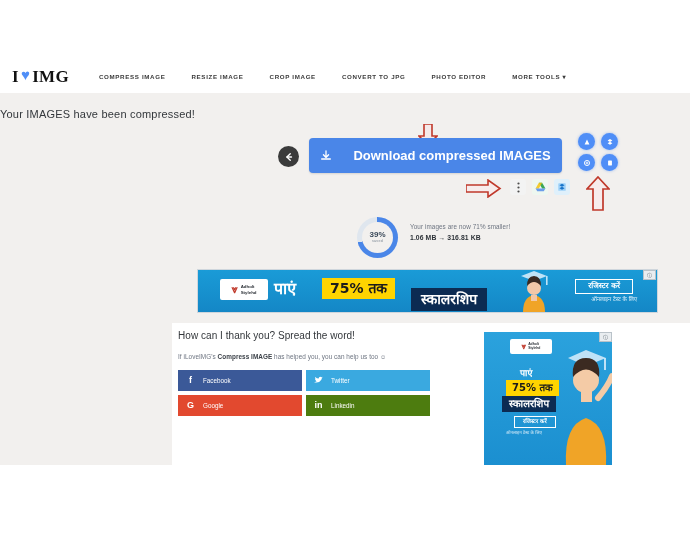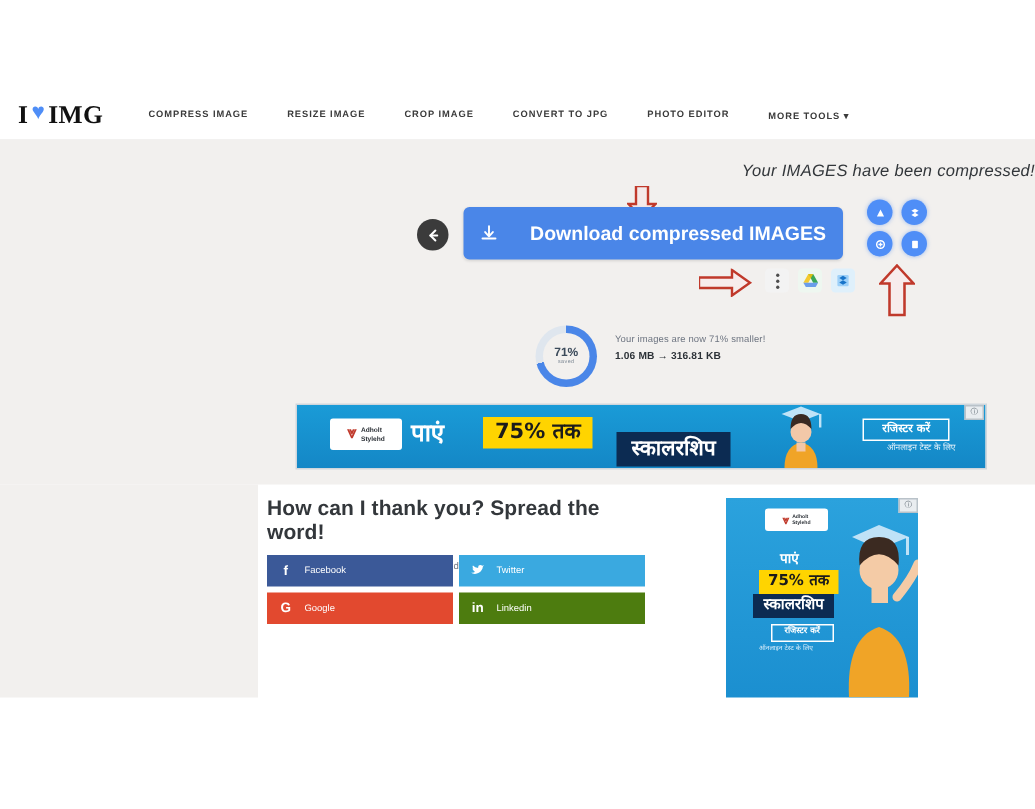--- a/index.html
+++ b/index.html
@@ -33,22 +33,22 @@
   
   .grey-band{
     position:absolute;left:0;top:93px;width:690px;height:230px;background:#f2f0ee;
   }
   .grey-left{
     position:absolute;left:0;top:323px;width:172px;height:142px;background:#f2f0ee;
   }
 
   
   .headline{
-    position:absolute;left:0;top:108px;width:690px;text-align:right;
-    font-size:11px;color:#33373b;letter-spacing:.2px;font-style:italic;
+    position:absolute;left:0;top:108px;width:690px;text-align:left;
+    font-size:11px;color:#33373b;letter-spacing:.2px;
   }
 
   
   .dl-row{position:absolute;left:278px;top:138px;width:340px;height:36px;}
   .back-btn{
     position:absolute;left:0px;top:8px;width:21px;height:21px;border-radius:50%;
     background:#3b3b3b;display:flex;align-items:center;justify-content:center;
     color:#fff;font-size:11px;line-height:1;
   }
   .dl-btn{
@@ -140,21 +140,21 @@
     position:absolute;right:24px;top:9px;border:1px solid #fff;color:#fff;font-size:7.5px;
     padding:1px 12px;font-family:"DejaVu Sans",sans-serif;font-weight:bold;line-height:1.4;
   }
   .banner .sub-reg{
     position:absolute;right:20px;top:26px;color:#e7f3fb;font-size:5.6px;
     font-family:"DejaVu Sans",sans-serif;line-height:1.3;
   }
 
   
   .thanks{position:absolute;left:178px;top:330px;width:256px;}
-  .thanks .t1{font-size:14px;color:#33373b;letter-spacing:.05px;font-weight:bold;}
+  .thanks .t1{font-size:10px;color:#33373b;letter-spacing:.05px;}
   .thanks .t2{font-size:6.4px;color:#6d7480;margin-top:12px;letter-spacing:.05px;}
   .thanks .t2 b{color:#3b4148;}
   .social{position:absolute;left:178px;top:370px;width:252px;}
   .srow{display:flex;gap:4px;margin-bottom:4px;}
   .sbtn{
     width:124px;height:21px;display:flex;align-items:center;gap:8px;padding-left:8px;
     box-sizing:border-box;color:#fff;font-size:6.3px;cursor:pointer;
   }
   .sbtn .sico{font-size:9px;font-weight:bold;line-height:1;width:9px;text-align:center;}
   .sbtn.fb{background:#3b5998;}
@@ -291,21 +291,21 @@
     </div>
   </div>
 
   <svg class="arrow-up" viewBox="0 0 24 36">
     <polygon points="12,1 23,13 17,13 17,34 7,34 7,13 1,13" fill="#f7ecec" stroke="#c0392b" stroke-width="1.7"></polygon>
   </svg>
 
   <div class="stats">
     <div class="donut">
       <div class="hole">
-        <div class="pct">71%</div>
+        <div class="pct">39%</div>
         <div class="saved">saved</div>
       </div>
     </div>
     <div class="stat-text">
       <div class="line1">Your images are now 71% smaller!</div>
       <div class="line2">1.06 MB → 316.81 KB</div>
     </div>
   </div>
 
   <div class="banner">

